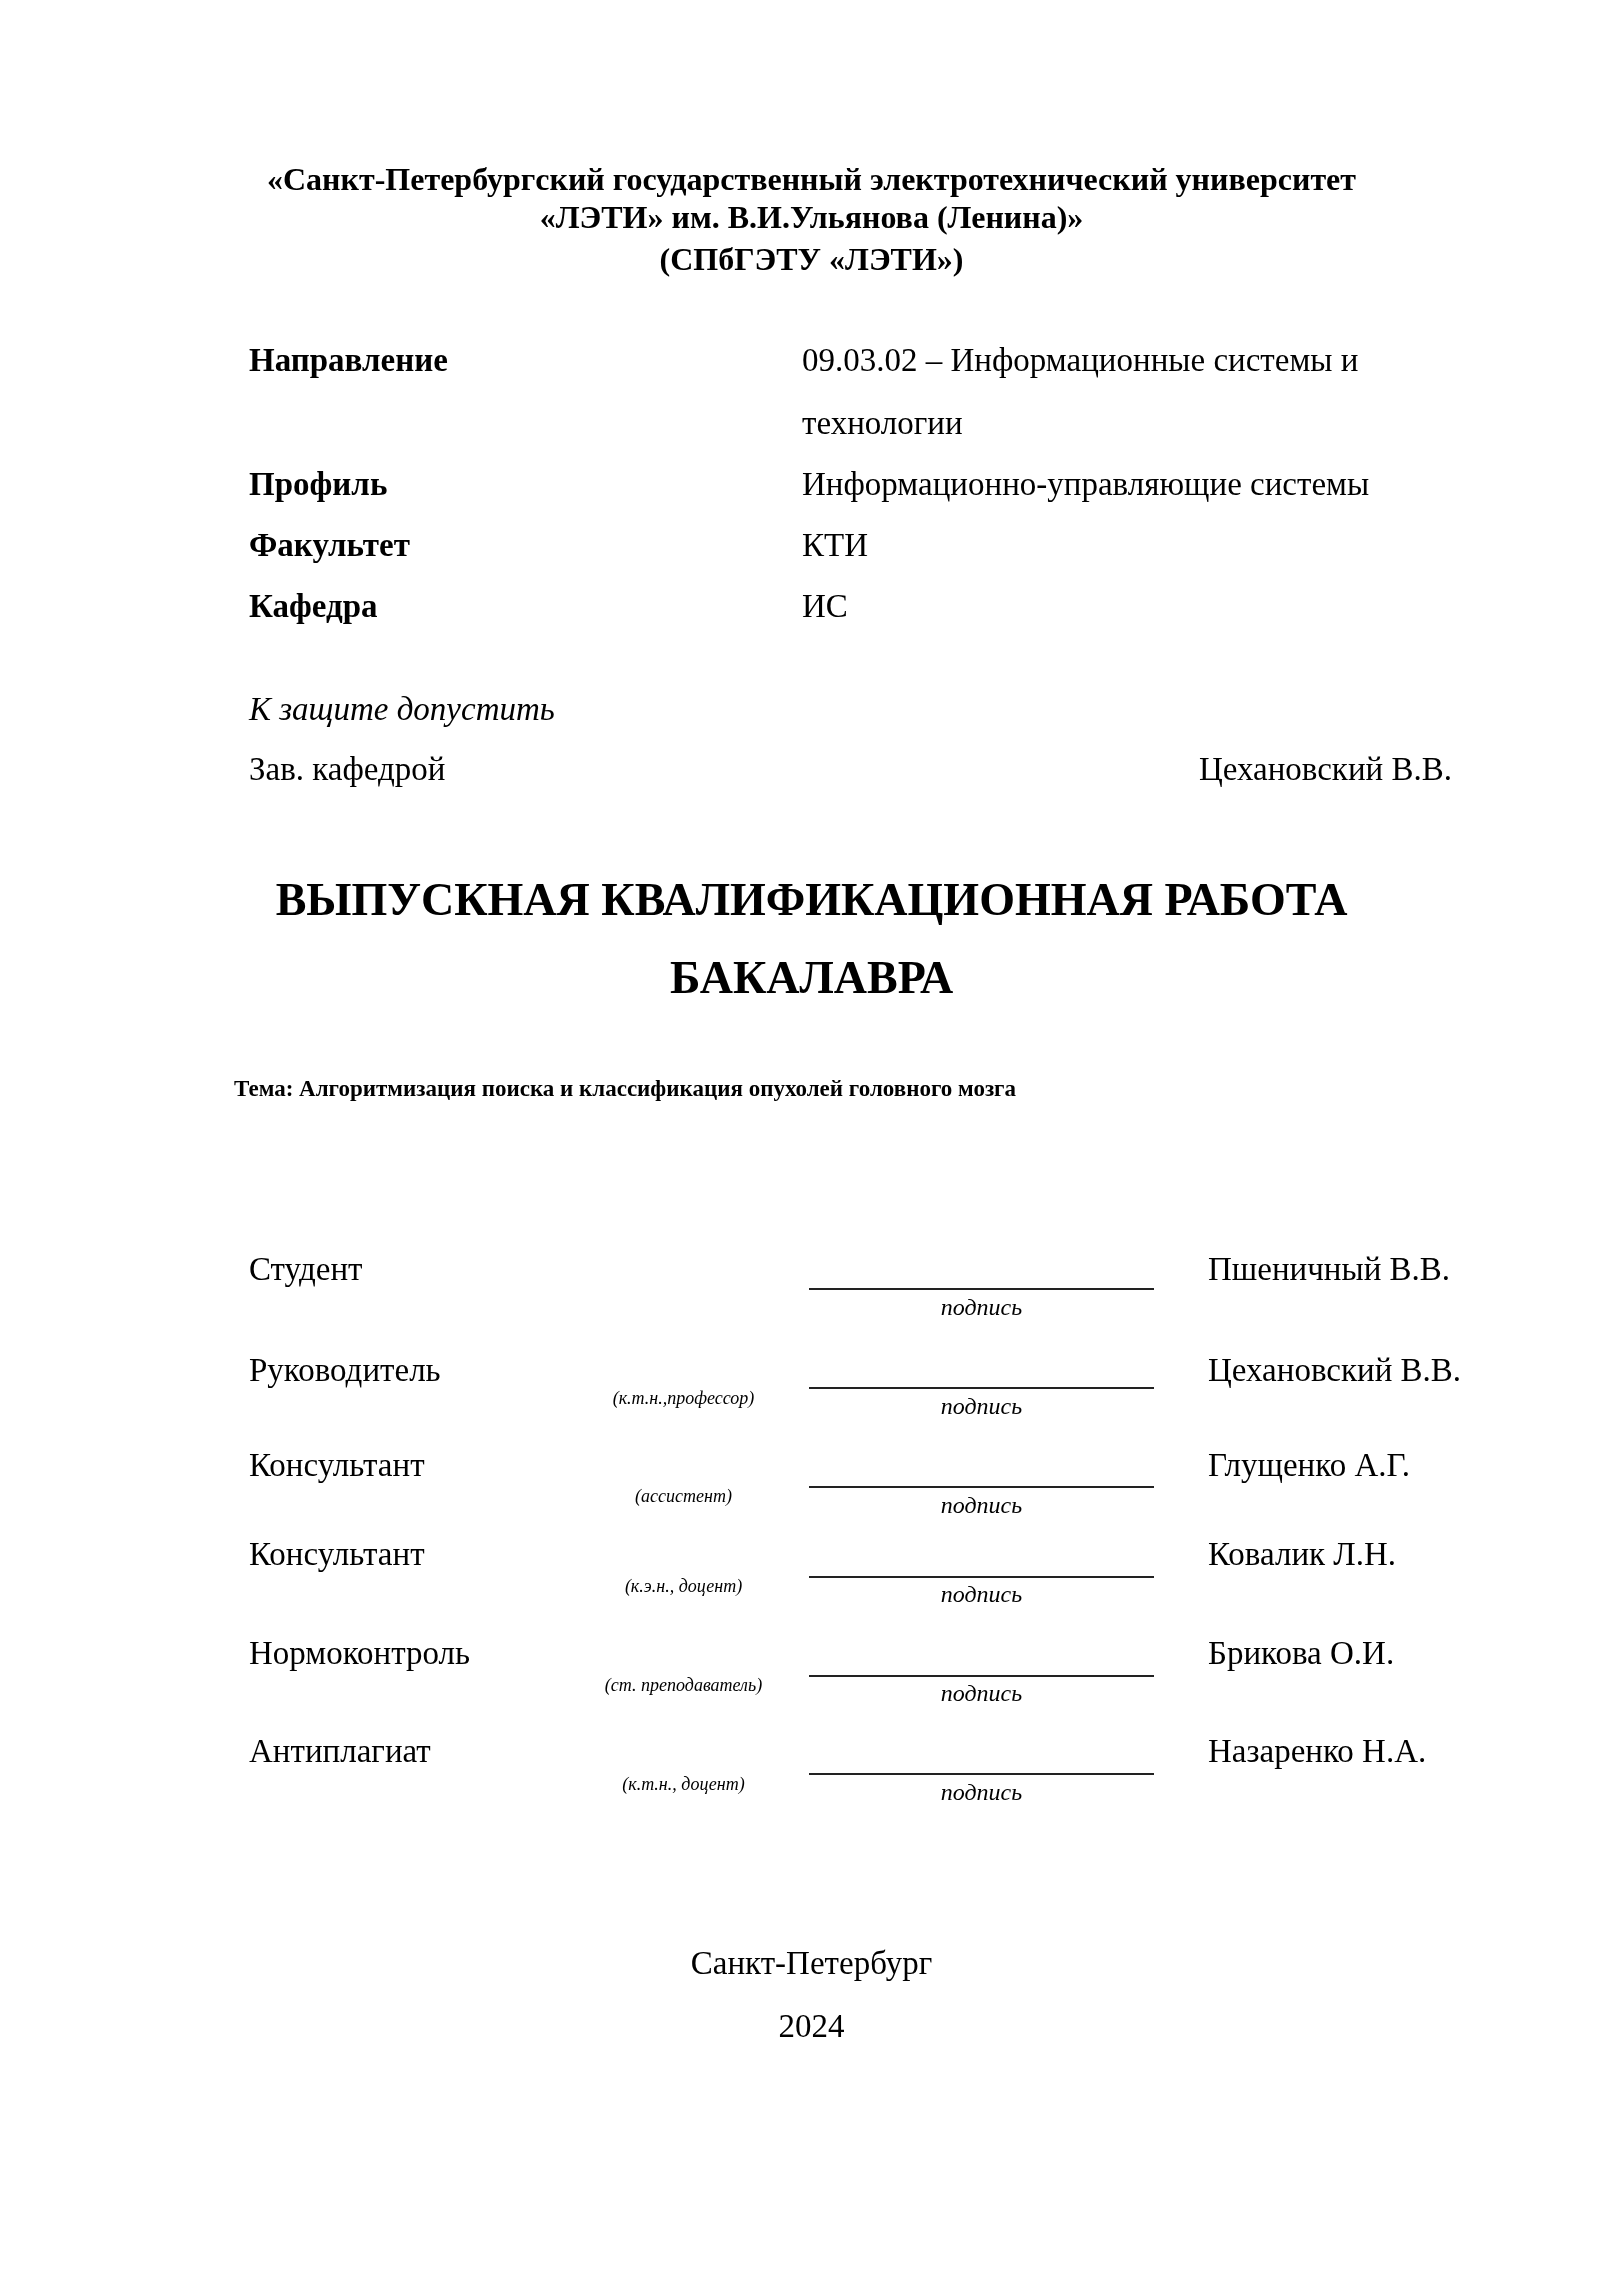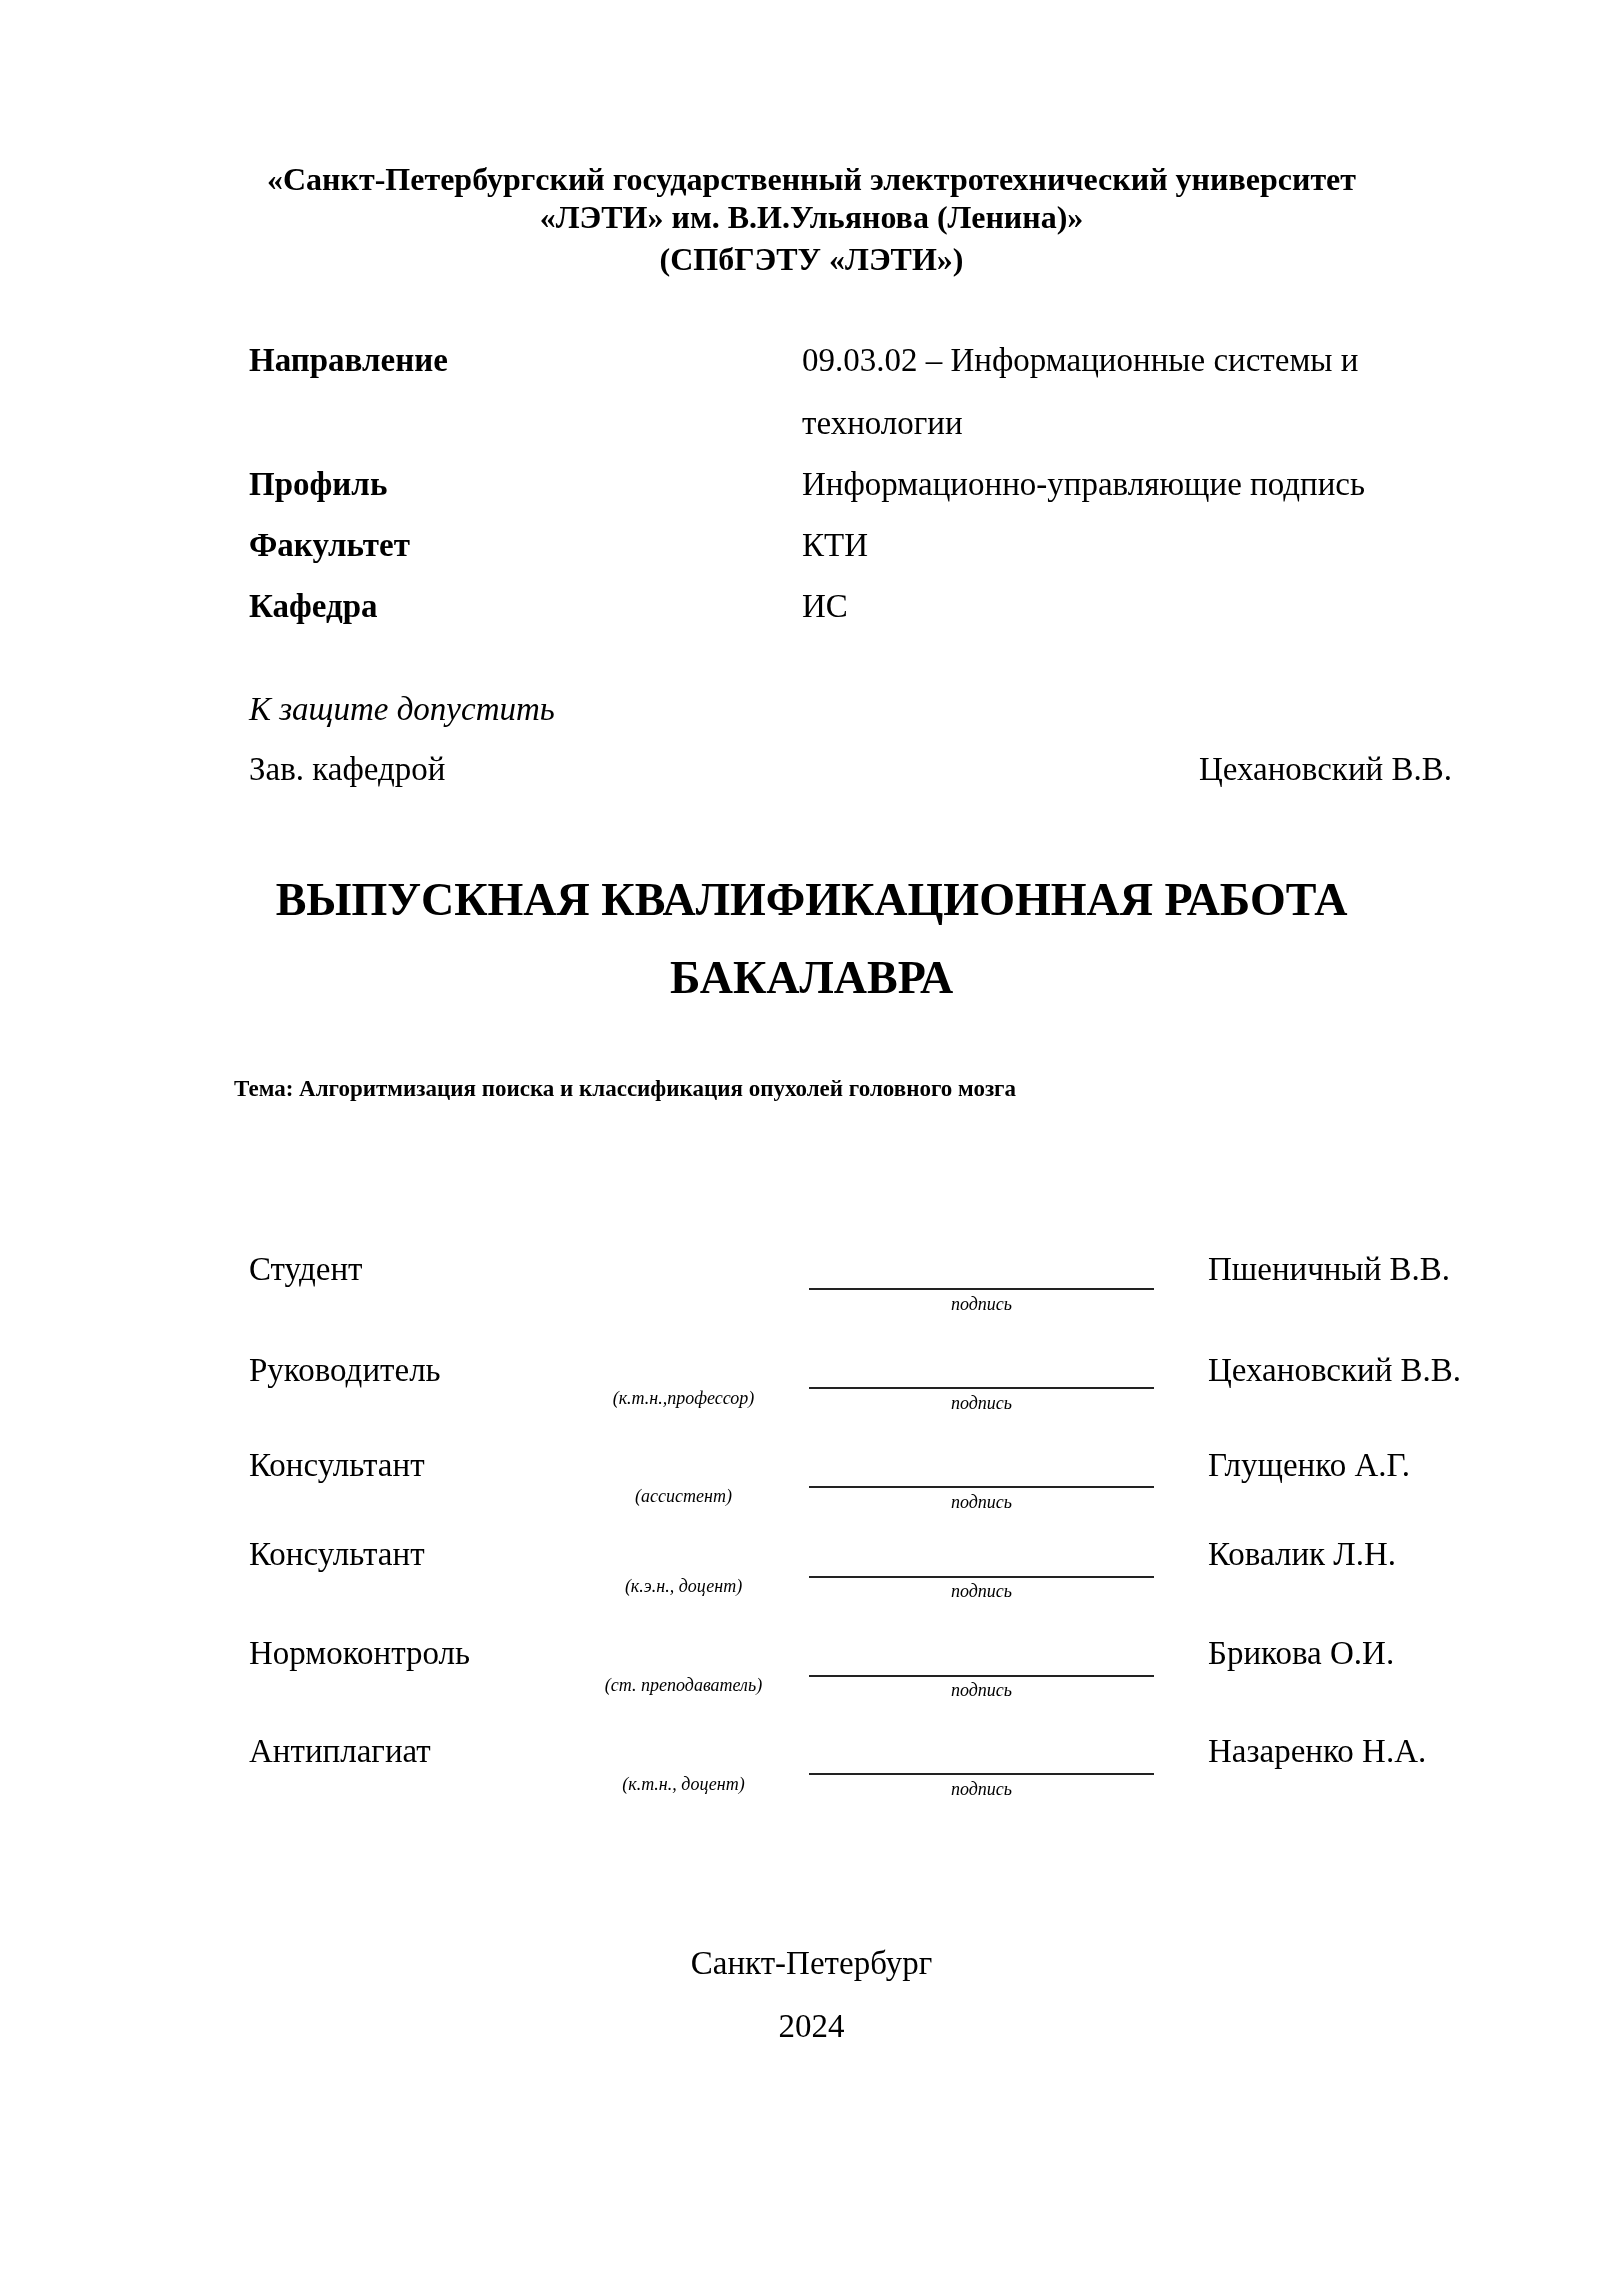--- a/index.html
+++ b/index.html
@@ -10,38 +10,38 @@
   .hdr { font-weight: bold; font-size: 32px; line-height: 1; }
   .row-label { font-weight: bold; font-size: 33px; left: 249px; }
   .row-value { font-size: 33px; left: 802px; }
   .ital { font-style: italic; font-size: 33px; }
   .reg { font-size: 33px; }
   .title { font-weight: bold; font-size: 46px; }
   .theme { font-weight: bold; font-size: 23px; }
   .sig-role { font-size: 33px; left: 249px; }
   .sig-degree { font-style: italic; font-size: 18px; width: 283px; left: 542px; text-align: center; }
   .sig-line { left: 809px; width: 345px; height: 0; border-top: 2.4px solid #222; }
-  .sig-caption { font-style: italic; font-size: 18px; left: 809px; width: 345px; text-align: center; }
+  .sig-caption { font-style: italic; font-size: 24px; left: 809px; width: 345px; text-align: center; }
   .sig-name { font-size: 33px; left: 1208px; }
   .footer { font-size: 33px; }
 </style>
 </head>
 <body>
 
 <div class="abs center hdr" style="top:163px;">«Санкт-Петербургский государственный электротехнический университет</div>
 <div class="abs center hdr" style="top:201px;font-family:Liberation Serif, serif;">«ЛЭТИ» им. В.И.Ульянова (Ленина)»</div>
 <div class="abs center hdr" style="top:243px;">(СПбГЭТУ «ЛЭТИ»)</div>
 
 <div>
   <div class="abs row-label" style="top:342px;">Направление</div>
   <div class="abs row-value" style="top:342px;">09.03.02 – Информационные системы и</div>
   <div class="abs row-value" style="top:405px;">технологии</div>
 
   <div class="abs row-label" style="top:466px;">Профиль</div>
-  <div class="abs row-value" style="top:466px;">Информационно-управляющие подпись</div>
+  <div class="abs row-value" style="top:466px;">Информационно-управляющие системы</div>
 
   <div class="abs row-label" style="top:527px;">Факультет</div>
   <div class="abs row-value" style="top:527px;">КТИ</div>
 
   <div class="abs row-label" style="top:588px;">Кафедра</div>
   <div class="abs row-value" style="top:588px;">ИС</div>
 </div>
 
 <div class="abs ital" style="top:691px; left:249px;">К защите допустить</div>
 <div class="abs reg" style="top:751px; left:249px;">Зав. кафедрой</div>

